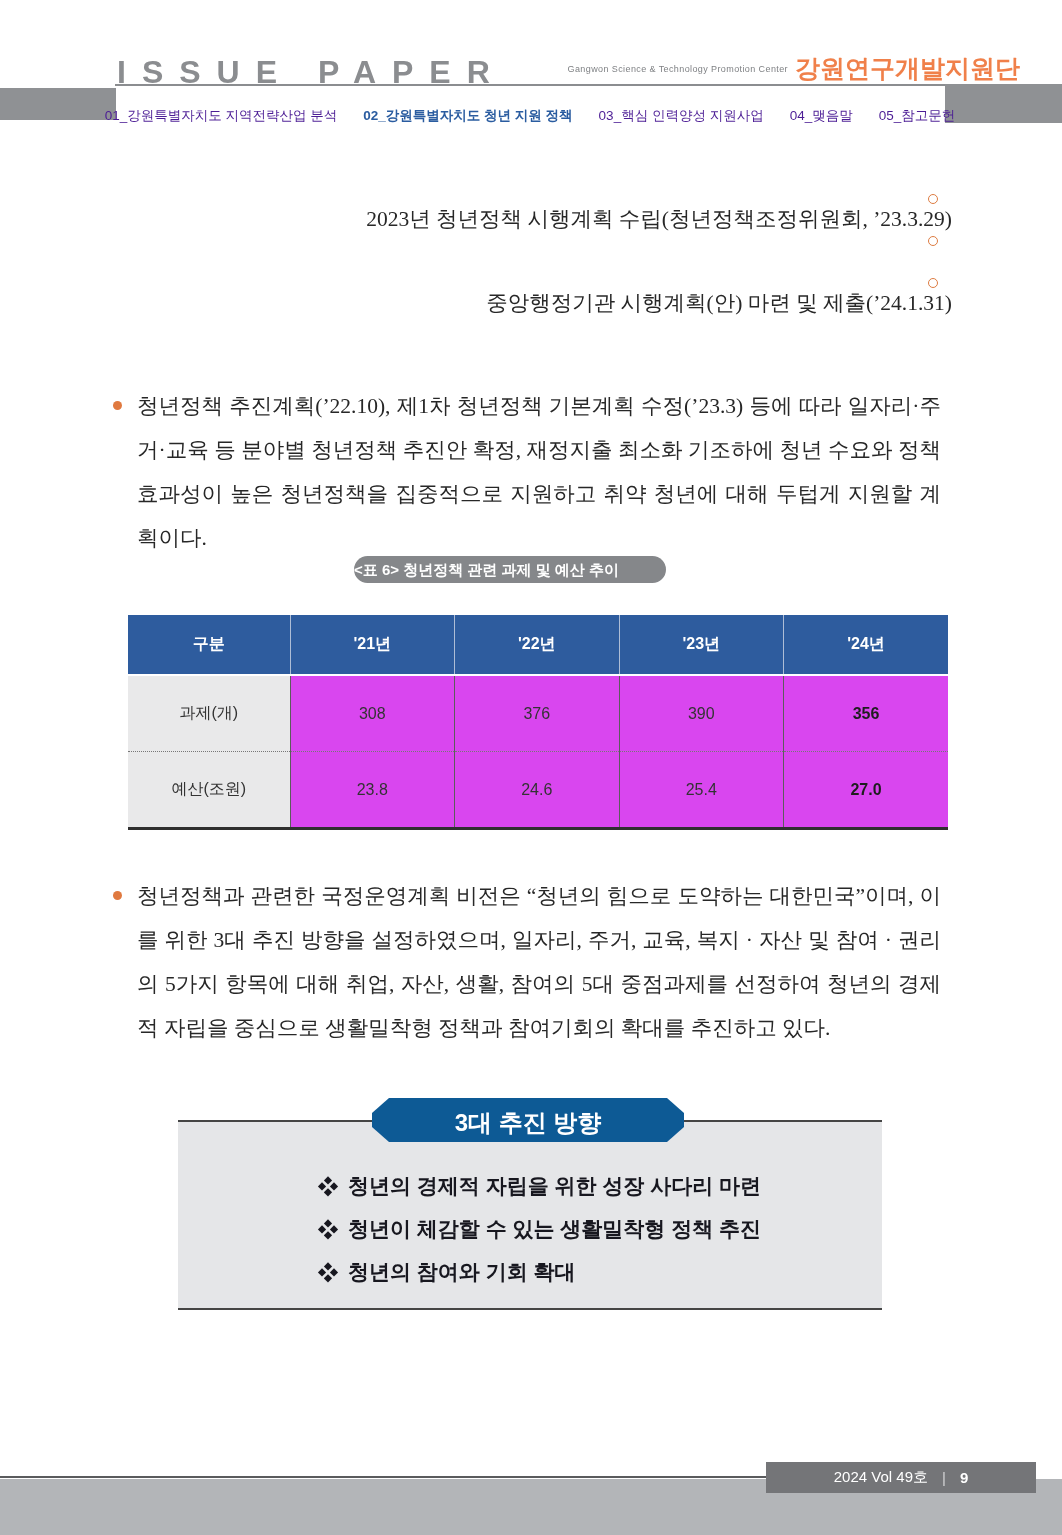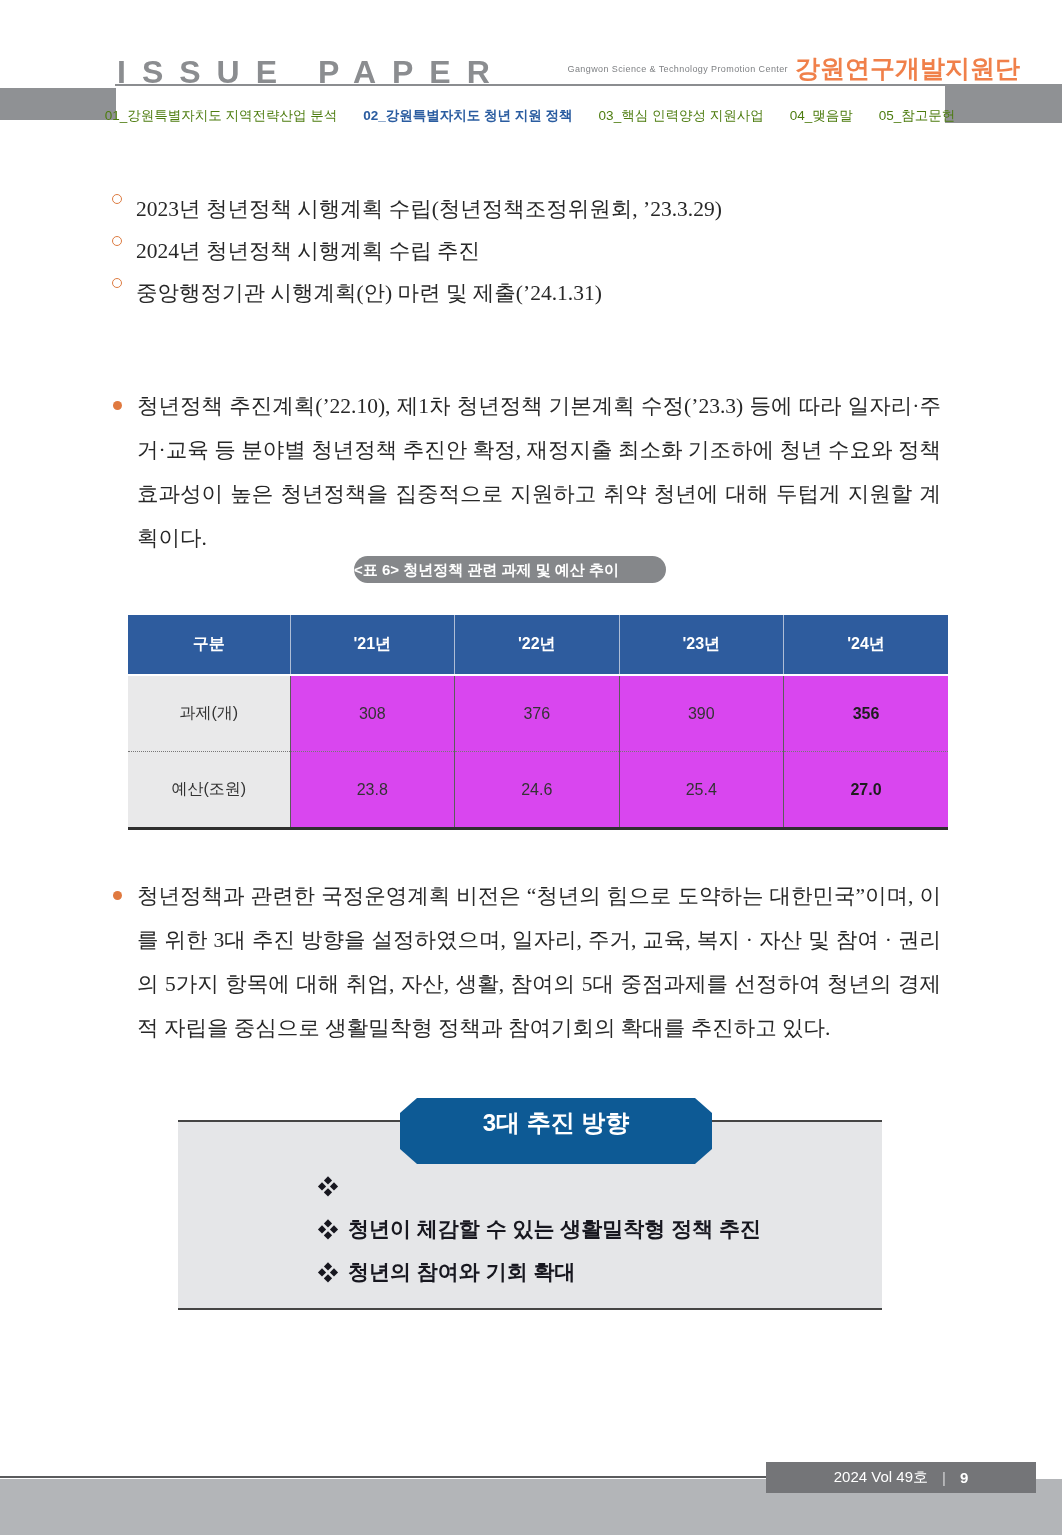--- a/index.html
+++ b/index.html
@@ -11,28 +11,28 @@
                color:#8b8d90;letter-spacing:16px;font-family:"Liberation Sans",sans-serif;white-space:nowrap;}
   .header-rule{position:absolute;left:115px;top:84px;width:830px;height:2px;background:#8b8d90;}
   .edge-bar-left{position:absolute;left:0;top:88px;width:116px;height:32px;background:#8f9194;}
   .edge-bar-right{position:absolute;left:945px;top:84px;width:117px;height:39px;background:#8f9194;}
   .org-en{position:absolute;left:0;top:64px;width:788px;text-align:right;font-size:9px;
           color:#7f8184;letter-spacing:.4px;}
   .org-kr{position:absolute;left:795px;top:52px;font-size:25px;font-weight:700;color:#f0804a;white-space:nowrap;}
 
   .nav{position:absolute;left:115px;top:103px;width:830px;height:26px;display:flex;
        align-items:center;justify-content:center;}
-  .nav-item{font-size:13.5px;color:#4d7c0f;padding:0 13px;white-space:nowrap;cursor:pointer;}
+  .nav-item{font-size:13.5px;color:#4c1d95;padding:0 13px;white-space:nowrap;cursor:pointer;}
   .nav-item.active{color:#2a5ca0;font-weight:700;}
   .nav-sep{width:1px;height:17px;background:#c4c5c8;}
 
   
   .serif{font-family:"Liberation Serif",serif;color:#272727;}
   .sub-bullets{position:absolute;left:112px;top:194px;width:840px;}
-  .sub-bullet{display:flex;align-items:flex-start;height:42px;font-size:21.5px;}
+  .sub-bullet{display:flex;align-items:flex-end;height:42px;font-size:21.5px;flex-direction:column;}
   .circle-bullet{flex:0 0 auto;width:8px;height:8px;border:1.5px solid #dd7c42;border-radius:50%;
                  margin-right:14px;}
   .sub-bullet-text{white-space:nowrap;}
 
   .para{position:absolute;left:137px;width:804px;font-size:21.5px;line-height:44px;
         text-align:justify;}
   .para-1{top:384px;}
   .para-2{top:874px;}
   .dot-bullet{position:absolute;width:9px;height:9px;background:#e0793f;border-radius:50%;}
   .dot-1{left:113px;top:401px;}
@@ -50,24 +50,24 @@
   table.data th:first-child{border-left:none;}
   table.data td{font-size:16px;color:#333333;text-align:center;height:73px;background:#d946ef;
                 border-left:1px solid #5c5c5c;}
   table.data td.rowlabel{background:#e9e9ea;border-left:none;}
   table.data tr.dotted td{border-top:1px dotted #777777;}
   table.data td.em{font-weight:700;color:#1d1d1d;}
 
   
   .dir-box{position:absolute;left:178px;top:1120px;width:704px;height:186px;background:#e5e6e8;
            border-top:2px solid #454545;border-bottom:2px solid #454545;}
-  .dir-title{position:absolute;left:372px;top:1098px;width:312px;height:66px;background:#0d5a95;
+  .dir-title{position:absolute;left:372px;top:1098px;width:312px;height:44px;background:#0d5a95;
              color:#ffffff;font-size:24px;font-weight:700;text-align:center;line-height:50px;
              clip-path:polygon(17px 0,calc(100% - 17px) 0,100% 15px,100% calc(100% - 15px),
-             calc(100% - 17px) 100%,17px 100%,0 calc(100% - 15px),0 15px);margin-left:28px;}
+             calc(100% - 17px) 100%,17px 100%,0 calc(100% - 15px),0 15px);}
   .dir-items{position:absolute;left:318px;top:1164px;}
   .dir-item{display:flex;align-items:center;height:43px;font-size:21px;color:#17171f;
             font-weight:600;white-space:nowrap;}
   .diamond{color:#17171f;margin-right:10px;font-size:20px;}
 
   
   .footer-line{position:absolute;left:0;top:1476px;width:766px;height:2px;background:#5a5b5d;}
   .footer-strip{position:absolute;left:0;top:1479px;width:1062px;height:56px;background:#b3b5b8;}
   .footer-box{position:absolute;left:766px;top:1462px;width:270px;height:31px;background:#747578;
               color:#ffffff;font-size:15px;display:flex;align-items:center;justify-content:center;
@@ -99,21 +99,20 @@
     <span class="nav-item">05_참고문헌</span>
   </div>
 
   <div class="sub-bullets serif">
     <div class="sub-bullet">
       <span class="circle-bullet"></span>
       <span class="sub-bullet-text">2023년 청년정책 시행계획 수립(청년정책조정위원회, ’23.3.29)</span>
     </div>
     <div class="sub-bullet">
       <span class="circle-bullet"></span>
-      <span class="sub-bullet-text">2024년 청년정책 시행계획 수립 추진</span>
     </div>
     <div class="sub-bullet">
       <span class="circle-bullet"></span>
       <span class="sub-bullet-text">중앙행정기관 시행계획(안) 마련 및 제출(’24.1.31)</span>
     </div>
   </div>
 
   <span class="dot-bullet dot-1"></span>
   <div class="para para-1 serif">청년정책 추진계획(’22.10), 제1차 청년정책 기본계획 수정(’23.3) 등에 따라 일자리·주거·교육 등 분야별 청년정책 추진안 확정, 재정지출 최소화 기조하에 청년 수요와 정책 효과성이 높은 청년정책을 집중적으로 지원하고 취약 청년에 대해 두텁게 지원할 계획이다.</div>
 
@@ -155,20 +154,21 @@
   </table>
 
   <span class="dot-bullet dot-2"></span>
   <div class="para para-2 serif">청년정책과 관련한 국정운영계획 비전은 “청년의 힘으로 도약하는 대한민국”이며, 이를 위한 3대 추진 방향을 설정하였으며, 일자리, 주거, 교육, 복지 · 자산 및 참여 · 권리의 5가지 항목에 대해 취업, 자산, 생활, 참여의 5대 중점과제를 선정하여 청년의 경제적 자립을 중심으로 생활밀착형 정책과 참여기회의 확대를 추진하고 있다.</div>
 
   <div class="dir-box"></div>
   <div class="dir-title">3대 추진 방향</div>
   <div class="dir-items">
     <div class="dir-item">
       <span class="diamond">❖</span>
+      <span>청년의 경제적 자립을 위한 성장 사다리 마련</span>
     </div>
     <div class="dir-item">
       <span class="diamond">❖</span>
       <span>청년이 체감할 수 있는 생활밀착형 정책 추진</span>
     </div>
     <div class="dir-item">
       <span class="diamond">❖</span>
       <span>청년의 참여와 기회 확대</span>
     </div>
   </div>

